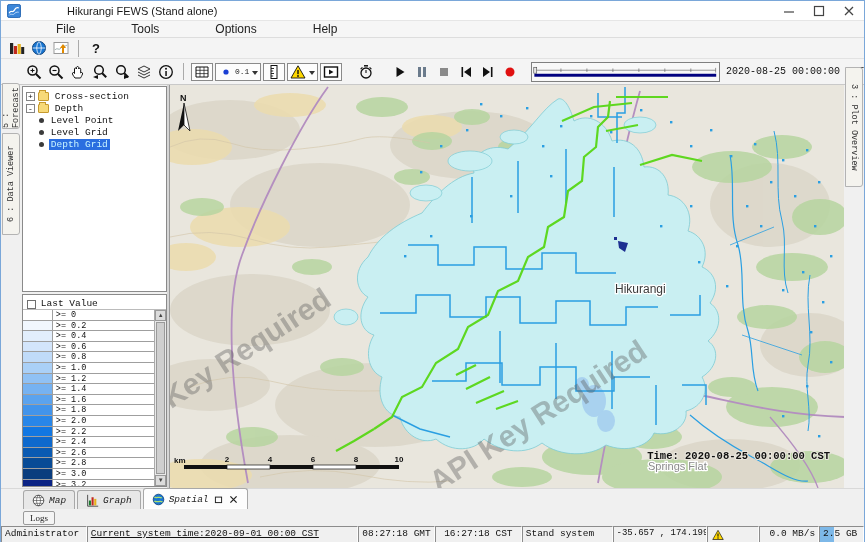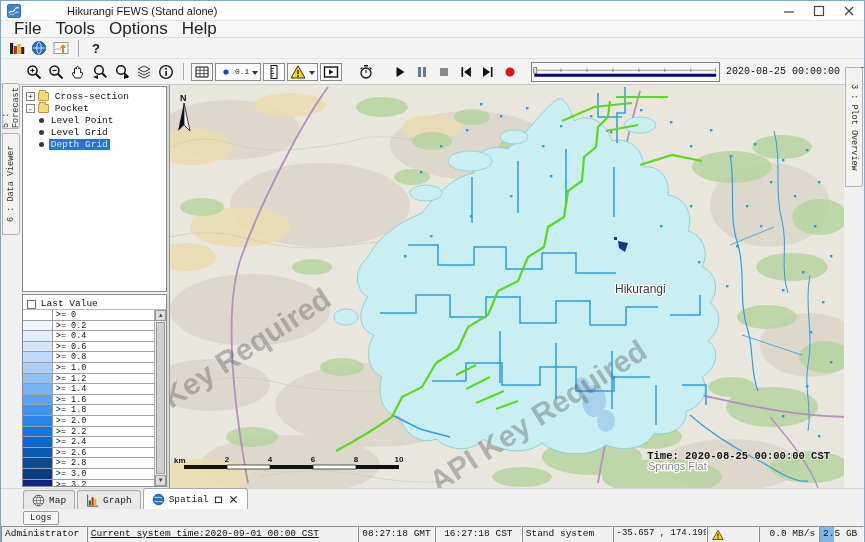--- a/index.html
+++ b/index.html
@@ -13,21 +13,21 @@
   .titlebar .appicon { width:14px; height:14px; margin:0 5px 0 6px; }
   .titlebar .appicon svg { width:14px; height:14px; display:block; }
   .title-text { font-size:11px; color:#1a1a1a;padding-left:41px; }
   .wctrls { margin-left:auto; display:flex; height:100%; }
   .wbtn { width:30px; height:100%; display:flex; align-items:center; justify-content:center; }
   .wbtn svg { width:13px; height:13px; }
 
   
   .menubar { position:absolute; top:20px; left:0; right:0; height:17px; background:#f6f6f6;
     display:flex; align-items:center; border-bottom:1px solid #ddd; padding-left:6px; }
-  .menu-item { font-size:17px; color:#222; padding:0 7px; }
+  .menu-item { font-size:12px; color:#222; padding:0 7px;margin-left:42px; }
 
   
   .tb1 { position:absolute; top:37px; left:0; right:0; height:21px; background:#f4f4f4;
     display:flex; align-items:center; padding-left:5px; border-bottom:1px solid #e2e2e2; }
   .tb2 { position:absolute; top:58px; left:0; right:0; height:26px; background:#f4f4f4;
     display:flex; align-items:center; padding-left:22px; border-bottom:1px solid #c9c9c9; }
   .tbtn { display:flex; align-items:center; justify-content:center; min-width:20px; height:20px;
     margin:0 1px; cursor:default; }
   .tbtn.boxed { border:1px solid #8a8a8a; background:#fdfdfd; height:18px; padding:0 2px; }
   .ticon { display:flex; } .ticon svg { width:16px; height:16px; display:block; }
@@ -83,27 +83,27 @@
 
   .splitter { width:2px; background:#d6d6d6; }
   .mapwrap { width:675px; height:403px; position:relative; background:#e9e6dd; border-left:1px solid #9a9a9a; }
   .mapwrap svg.map { width:675px; height:403px; display:block; }
 
   
   .tabsrow { position:absolute; top:487px; left:0; right:0; height:21px; background:#f0f0f0;
     display:flex; align-items:flex-end; padding-left:22px; border-top:1px solid #d9d9d9; }
   .btab { display:flex; align-items:center; gap:4px; height:19px; padding:0 8px; margin-right:2px;
     border:1px solid #a8a8a8; border-bottom:none; border-radius:3px 3px 0 0; background:#e8e8e8;
-    font-family:"Liberation Mono",monospace; font-size:9.5px; color:#222; }
+    font-family:"Liberation Mono",monospace; font-size:9.5px; color:#222;font-style:italic; }
   .btab.active { background:#fdfdfd; height:21px; box-shadow:0 -1px 0 #fff inset; }
   .btab .ticon svg { width:13px; height:13px; }
   .tabctl { display:flex; } .tabctl svg { width:11px; height:11px; }
 
   .logsrow { position:absolute; top:508px; left:0; right:0; height:17px; background:#f0f0f0; display:flex; align-items:center; padding-left:22px; }
-  .logsbtn { border:1px solid #9a9a9a; background:#f4f4f4; font-family:Liberation Mono, monospace;
+  .logsbtn { border:1px solid #9a9a9a; background:#f4f4f4; font-family:Liberation Serif, serif;
     font-size:9px; color:#222; height:14px; line-height:12px; padding:0 6px; border-radius:2px; }
 
   
   .statusbar { position:absolute; top:525px; left:0; right:0; height:17px; background:#f0f0f0; display:flex; }
   .scell { border:1px solid; border-color:#8c8c8c #fdfdfd #fdfdfd #8c8c8c; font-family:"Liberation Mono",monospace;
     font-size:9.5px; color:#111; padding:1px 3px; white-space:nowrap; overflow:hidden; height:17px; }
   .sc-user { width:86px; } .sc-sys { width:272px;text-decoration:underline; } .sc-gmt { width:77px; text-align:center; }
   .sc-loc { width:87px; text-align:center; } .sc-mode { width:91px; } .sc-coord { width:95px; font-size:9px; }
   .sc-warn { width:52px; display:flex; align-items:center; padding-left:4px; }
   .sc-warn svg { width:12px; height:12px; }
@@ -383,21 +383,21 @@
     <div class="leftpanel">
       <div class="tree">
         <div class="trow">
           <span class="exp">+</span>
           <span class="folder"></span>
           <span class="tlabel">Cross-section</span>
         </div>
         <div class="trow">
           <span class="exp">-</span>
           <span class="folder"></span>
-          <span class="tlabel">Pocket</span>
+          <span class="tlabel">Depth</span>
         </div>
         <div class="trow child">
           <span class="bullet"></span>
           <span class="tlabel">Level Point</span>
         </div>
         <div class="trow child">
           <span class="bullet"></span>
           <span class="tlabel">Level Grid</span>
         </div>
         <div class="trow child">

